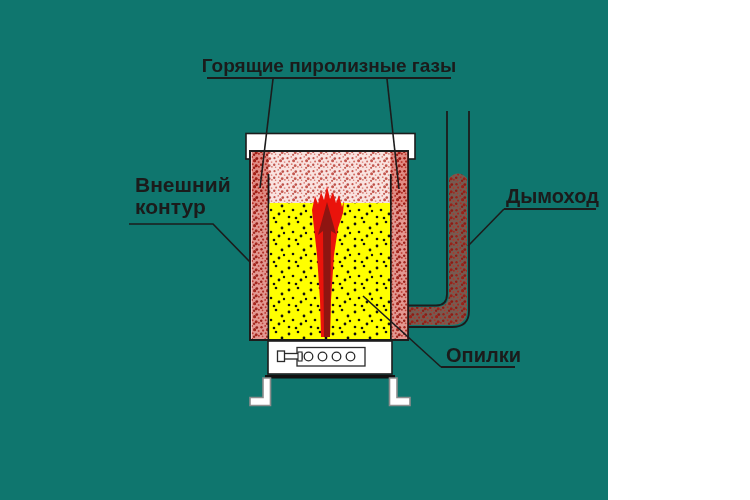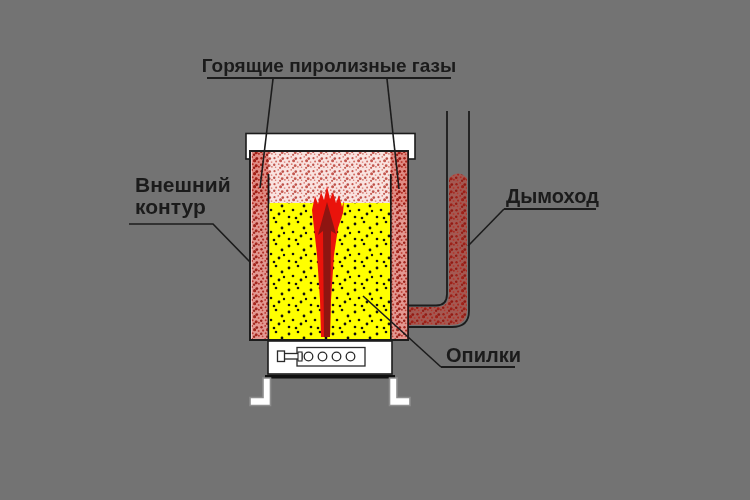--- a/index.html
+++ b/index.html
@@ -1,17 +1,17 @@
 <!DOCTYPE html>
 <html><head>
 <meta charset="utf-8">
 <style>
   html,body { margin:0; padding:0; background:#ffffff; }
   .stage {
-    position:relative; width:750px; height:500px; background:#737373;
+    position:relative; width:608px; height:500px; background:#0f766e;
     font-family:"Liberation Sans", sans-serif; overflow:hidden;
   }
   svg text {
     font-family:"Liberation Sans","DejaVu Sans",sans-serif;
     font-weight:bold; fill:#1b1b1b;
   }
   .t19 { font-size:19px; }
   .t20 { font-size:20px; }
   .t21 { font-size:21px; }
 </style>

